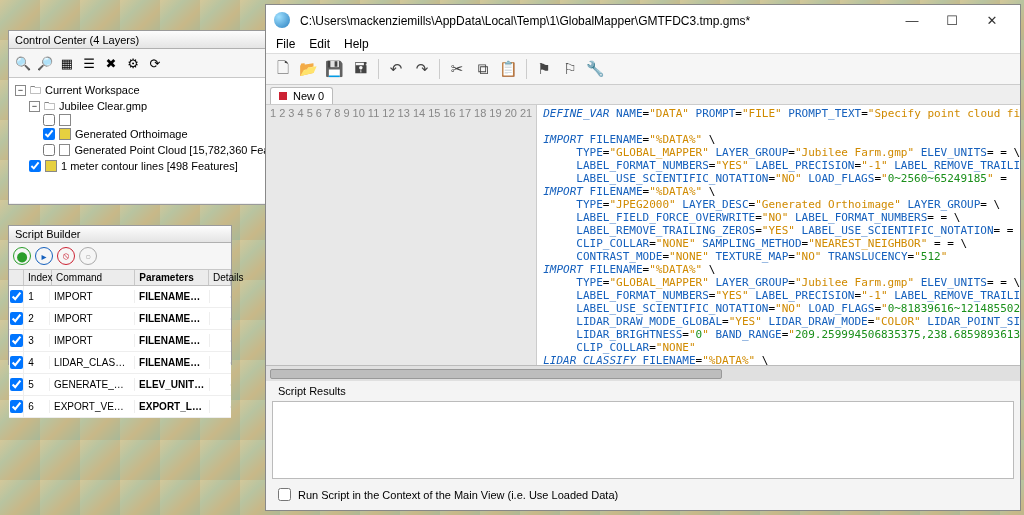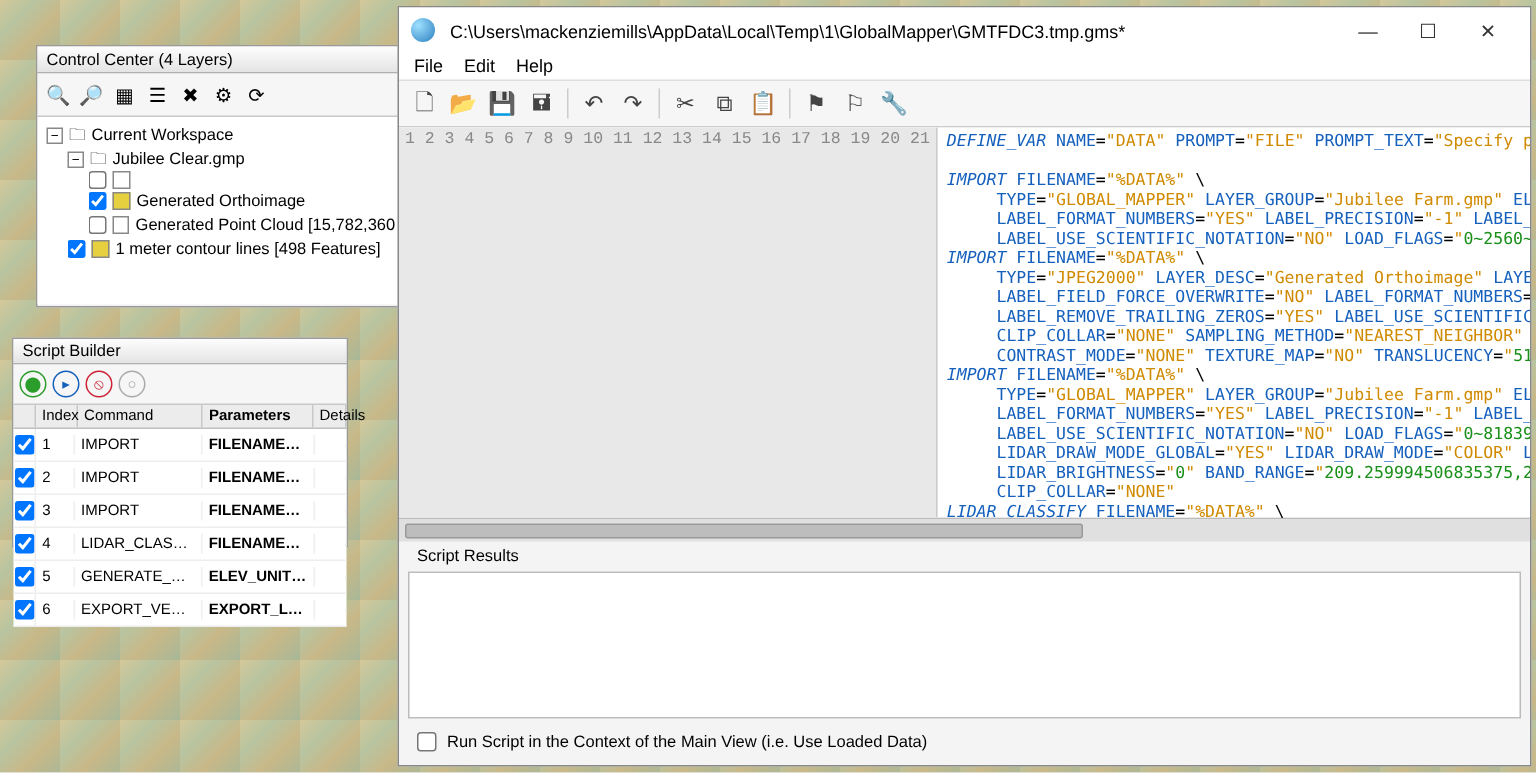--- a/index.html
+++ b/index.html
@@ -21,21 +21,20 @@
     background: linear-gradient(135deg, #d4c89a 0%, #b8c4a0 30%, #c8b888 60%, #a8b898 100%);
     background-size: 40px 40px;
   }
   
   .control-center {
     position: absolute;
     left: 8px; top: 30px;
     width: 296px; height: 175px;
     background: #f0f0f0;
     border: 1px solid #9a9a9a;
-    margin-left: 16px;
   }
   .panel-title {
     background: linear-gradient(#fdfdfd,#e4e4e4);
     padding: 2px 6px;
     border-bottom: 1px solid #b0b0b0;
     display:flex; align-items:center; justify-content:space-between;
     font-size: 11px;
   }
   .panel-title .winbtns { display:flex; gap:6px; color:#555;}
   .cc-toolbar {
@@ -89,21 +88,21 @@
   .titlebar .globe{width:16px;height:16px;border-radius:50%;background:radial-gradient(circle at 30% 30%, #9fe0ff, #2a7fbf);}
   .winctrl{display:flex;gap:0;}
   .winctrl div{width:40px;height:22px;display:flex;align-items:center;justify-content:center;font-size:13px;color:#333;}
   .menubar{display:flex;gap:14px;padding:2px 10px;background:#fff;border-bottom:1px solid #ddd;font-size:12px;}
   .toolbar{display:flex;gap:4px;padding:4px 6px;background:#f6f6f6;border-bottom:1px solid #ccc;align-items:center;}
   .toolbar .ico{width:22px;height:22px;display:flex;align-items:center;justify-content:center;border:1px solid transparent;border-radius:2px;font-size:15px;color:#444;}
   .toolbar .sep{width:1px;height:20px;background:#ccc;margin:0 2px;}
   .tab{display:inline-flex;align-items:center;gap:6px;background:#fff;border:1px solid #bbb;border-bottom:none;border-radius:3px 3px 0 0;padding:2px 8px;font-size:11px;margin-left:4px;}
   .tab .dot{width:8px;height:8px;background:#c23;}
   .code-wrap{display:flex;flex:0 0 260px;background:#fff;border:0px solid #bbb;margin:0;overflow:hidden;position:relative;}
-  .gutter{background:#e8e8e8;border-right:1px solid #ccc;padding:2px 4px;text-align:right;color:#888;font-family:Liberation Mono, monospace;font-size:11px;line-height:13px;}
+  .gutter{background:#e8e8e8;border-right:1px solid #ccc;padding:2px 4px;text-align:right;color:#888;font-family:Liberation Sans, sans-serif;font-size:11px;line-height:13px;}
   .code{padding:2px 6px;font-family:Consolas,monospace;font-size:11px;line-height:13px;white-space:pre;overflow:auto;flex:1;}
   .kw{color:#1560bd;font-style:italic;}        
   .at{color:#1560bd;}        
   .st{color:#d08a00;}        
   .nm{color:#1a8f1a;}        
   .scroll-h{height:16px;background:#e0e0e0;border-top:1px solid #bbb;display:flex;align-items:center;}
   .scroll-h .thumb{height:10px;background:#bdbdbd;border:1px solid #999;border-radius:2px;width:60%;margin-left:4px;}
   .results-label{font-size:11px;padding:4px 12px;}
   .results-box{flex:1;background:#fff;border:1px solid #bbb;margin:0 6px;}
   .footer{display:flex;align-items:flex-end;justify-content:space-between;padding:6px 8px;}
@@ -270,20 +269,26 @@
     <div class="ico">↶</div>
     <div class="ico">↷</div>
     <div class="sep"></div>
     <div class="ico">✂</div>
     <div class="ico">⧉</div>
     <div class="ico">📋</div>
     <div class="sep"></div>
     <div class="ico">⚑</div>
     <div class="ico">⚐</div>
     <div class="ico">🔧</div>
+  </div>
+  <div style="background:#eee;border-bottom:1px solid #ccc;padding-top:2px;">
+    <span class="tab">
+      <span class="dot"></span>
+      <span>New 0</span>
+    </span>
   </div>
   <div class="code-wrap">
     <div class="gutter" id="gutter">1
 2
 3
 4
 5
 6
 7
 8

